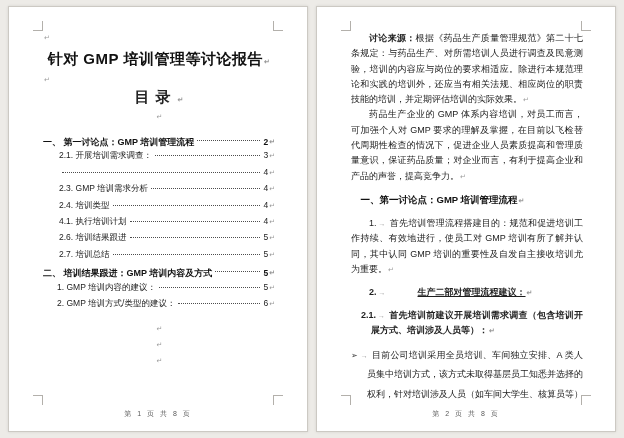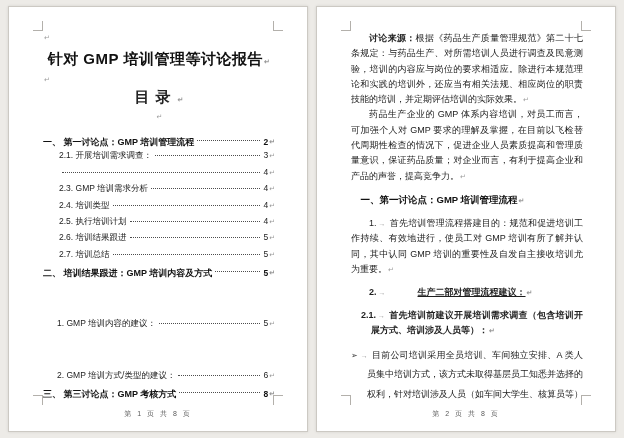--- a/index.html
+++ b/index.html
@@ -23,21 +23,21 @@
   .doc-title{margin-top:3px;text-align:center;font-size:15px;font-weight:700;color:#111;
              letter-spacing:.5px;line-height:22px;white-space:nowrap;}
   .toc-heading{text-align:center;font-family:"Liberation Serif",serif;
                font-size:15px;font-weight:600;letter-spacing:6px;text-indent:6px;line-height:20px;color:#222;}
   .toc{margin-top:10px;}
   .toc-row{display:flex;align-items:baseline;height:16.4px;font-size:8.5px;white-space:nowrap;color:#222;}
   .toc-row .leader{flex:1;border-bottom:1px dotted #4d4d4d;margin:0 3px;transform:translateY(-2px);}
   .toc-row .pg{font-size:8.5px;}
   .toc-row.lvl1{font-weight:700;font-size:9px;color:#111;align-items:center;}
   .toc-row.lvl2{padding-left:16px;}
-  .toc-row.lvl3{padding-left:14px;margin-top:36px;}
+  .toc-row.lvl3{padding-left:14px;}
   .tail-marks{margin-top:8px;}
   .tail-marks .mark-line{height:16px;}
   .footer{position:absolute;left:0;right:0;bottom:12px;text-align:center;font-size:7px;
           color:#5a5a5a;letter-spacing:2px;}
   
   .body-par{font-size:9px;line-height:15.3px;text-align:justify;text-indent:2em;margin:0;color:#212121;}
   .body-par .lead{font-weight:700;}
   .h1-par{font-size:9.5px;font-weight:700;margin:10px 0 9px;text-indent:1em;color:#111;white-space:nowrap;}
   .p-num{margin-right:0;}
   .sub-head{font-size:9px;font-weight:700;margin-top:9px;text-indent:2em;}
@@ -94,21 +94,21 @@
             <span class="pg">4</span>
             <span class="pm">↵</span>
           </div>
         <div class="toc-row lvl2">
             <span>2.4. 培训类型</span>
             <span class="leader"></span>
             <span class="pg">4</span>
             <span class="pm">↵</span>
           </div>
         <div class="toc-row lvl2">
-            <span>2.5. 执行培训计划</span>
+            <span>4.1. 执行培训计划</span>
             <span class="leader"></span>
             <span class="pg">4</span>
             <span class="pm">↵</span>
           </div>
         <div class="toc-row lvl2">
             <span>2.6. 培训结果跟进</span>
             <span class="leader"></span>
             <span class="pg">5</span>
             <span class="pm">↵</span>
           </div>
@@ -127,26 +127,20 @@
         <div class="toc-row lvl3">
             <span>1. GMP 培训内容的建议：</span>
             <span class="leader"></span>
             <span class="pg">5</span>
             <span class="pm">↵</span>
           </div>
         <div class="toc-row lvl3">
             <span>2. GMP 培训方式/类型的建议：</span>
             <span class="leader"></span>
             <span class="pg">6</span>
-            <span class="pm">↵</span>
-          </div>
-        <div class="toc-row lvl1">
-            <span>三、 第三讨论点：GMP 考核方式</span>
-            <span class="leader"></span>
-            <span class="pg">8</span>
             <span class="pm">↵</span>
           </div>
       </div>
 
       <div class="tail-marks">
         <div class="mark-line center"><span class="pm">↵</span></div>
         <div class="mark-line center"><span class="pm">↵</span></div>
         <div class="mark-line center"><span class="pm">↵</span></div>
         <div class="mark-line"></div>
       </div>

